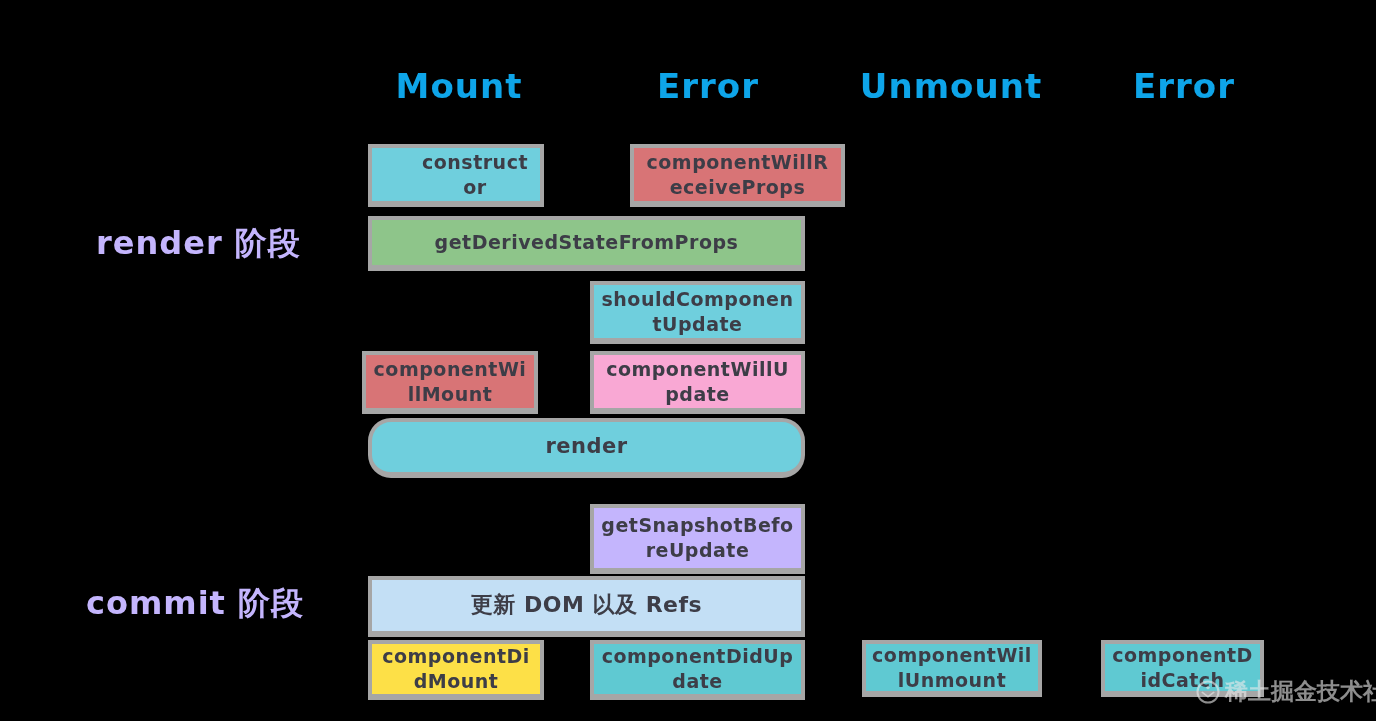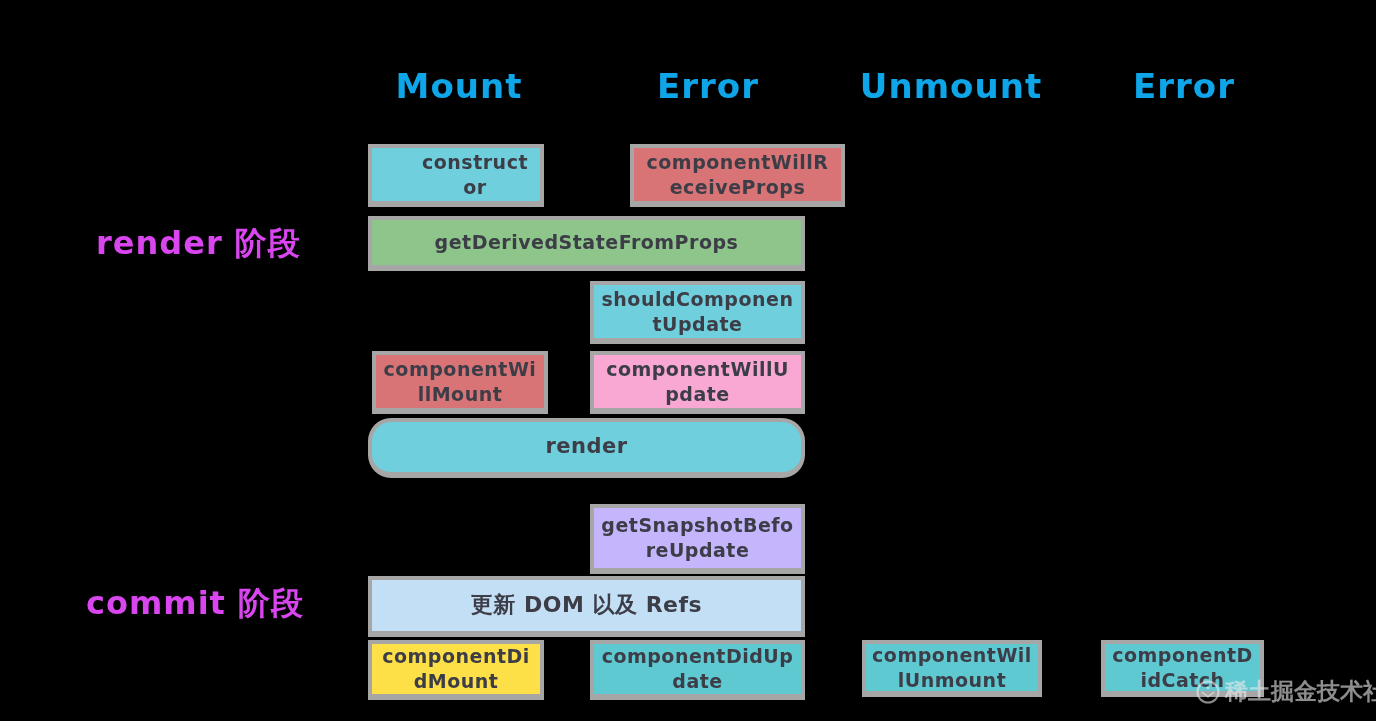--- a/index.html
+++ b/index.html
@@ -11,38 +11,38 @@
   .col-header{
     position:absolute;top:66px;transform:translateX(-50%);
     color:#0ea5e9;font-size:34px;font-weight:700;letter-spacing:1px;white-space:nowrap;
   }
   #h-mount{left:459px}
   #h-update{left:708px}
   #h-unmount{left:951px}
   #h-error{left:1184px}
   
   .phase-label{
-    position:absolute;color:#d946ef;font-size:32px;font-weight:700;letter-spacing:1px;white-space:nowrap;
+    position:absolute;color:#c4b5fd;font-size:32px;font-weight:700;letter-spacing:1px;white-space:nowrap;
   }
   #p-render{left:96px;top:222px}
   #p-commit{left:86px;top:582px}
   
   .box{
     position:absolute;box-sizing:border-box;
     border:4px solid #a6a6a6;border-bottom-width:6px;
     display:flex;align-items:center;justify-content:center;
     text-align:center;color:#3d3d47;font-size:19px;font-weight:600;
     line-height:1.3;padding:2px 6px;word-break:break-all;letter-spacing:.5px;
   }
   #b-constructor            {left:368px;top:144px;width:176px;height:63px;}
   #b-cwreceiveprops         {left:590px;top:144px;width:215px;height:63px;}
   #b-getderivedprops        {left:368px;top:216px;width:437px;height:55px;}
   #b-getderivederror        {left:1093px;top:216px;width:193px;height:55px;}
   #b-shouldupdate           {left:590px;top:281px;width:215px;height:63px;}
-  #b-cwmount                {left:372px;top:351px;width:176px;height:63px;}
+  #b-cwmount                {left:362px;top:351px;width:176px;height:63px;}
   #b-cwupdate               {left:590px;top:351px;width:215px;height:63px;}
   #b-render                 {left:368px;top:418px;width:437px;height:60px;font-size:21px;}
   #b-getsnapshot            {left:590px;top:504px;width:215px;height:70px;}
   #b-updatedom              {left:368px;top:576px;width:437px;height:61px;font-size:22px;word-break:keep-all;}
   #b-cdidmount              {left:368px;top:640px;width:176px;height:60px;}
   #b-cdidupdate             {left:590px;top:640px;width:215px;height:60px;}
   #b-cwunmount              {left:862px;top:640px;width:180px;height:57px;}
   #b-cdidcatch              {left:1101px;top:640px;width:163px;height:57px;}
   
   .watermark{

